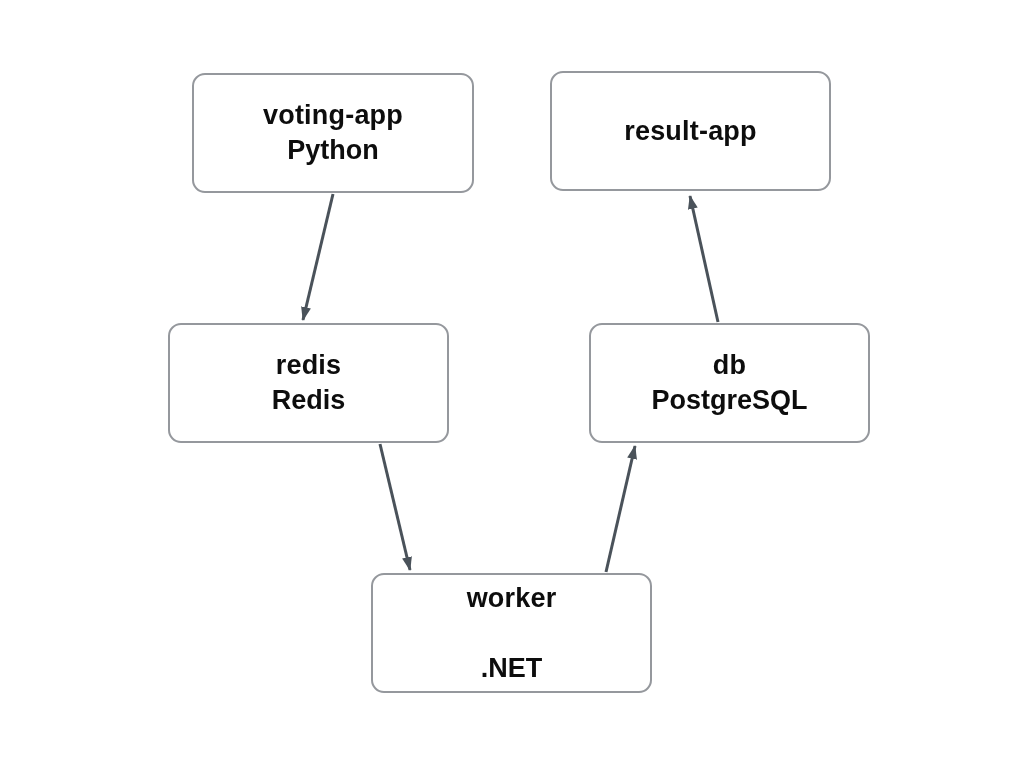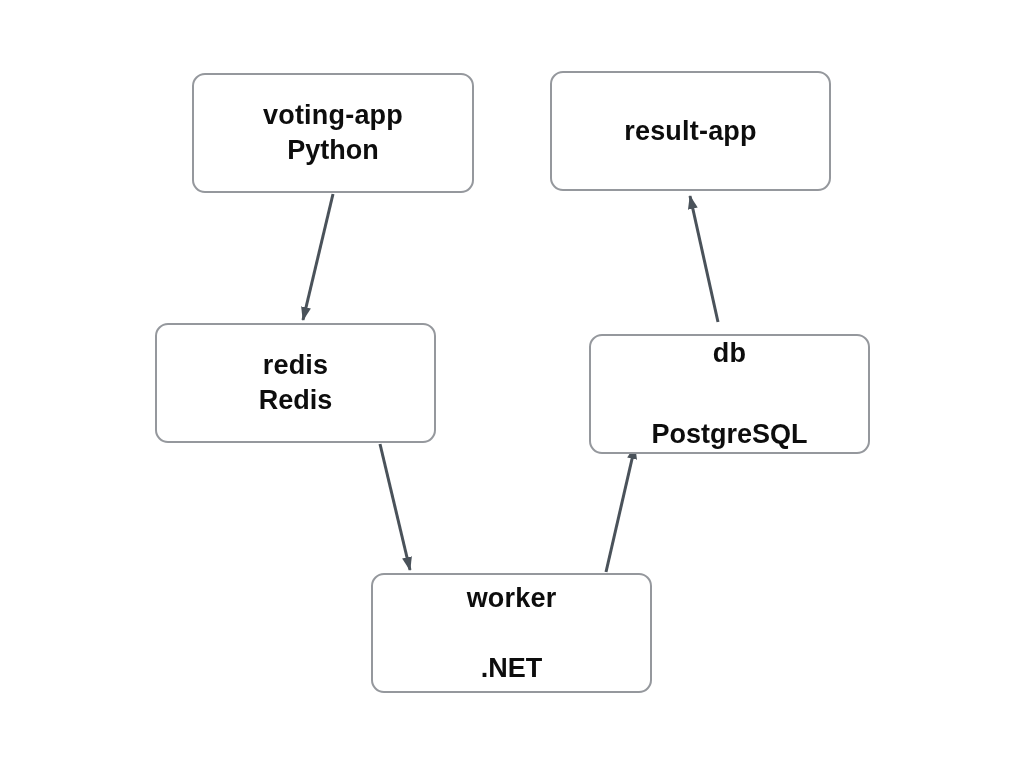--- a/index.html
+++ b/index.html
@@ -29,22 +29,22 @@
   .node-title{
     font-size:27px;font-weight:bold;color:var(--text);
     line-height:35px;letter-spacing:0.2px;
   }
   .node-tech{
     font-size:27px;font-weight:bold;color:var(--text);
     line-height:35px;
   }
   #n-voting{left:192px;top:73px;width:282px;}
   #n-result{left:550px;top:71px;}
-  #n-redis{left:155px;top:323px;}
-  #n-db{left:589px;top:334px;justify-content:space-between;}
+  #n-redis{left:168px;top:323px;}
+  #n-db{left:589px;top:323px;}
   #n-worker{left:371px;top:573px;gap:35px;}
 </style>
 </head>
 <body>
 
 <div class="canvas">
 
   <svg class="edges" viewBox="0 0 1024 768" xmlns="http://www.w3.org/2000/svg">
     <defs>
       <marker id="arrow" markerUnits="userSpaceOnUse" markerWidth="16" markerHeight="12" refX="13" refY="5" orient="auto">

